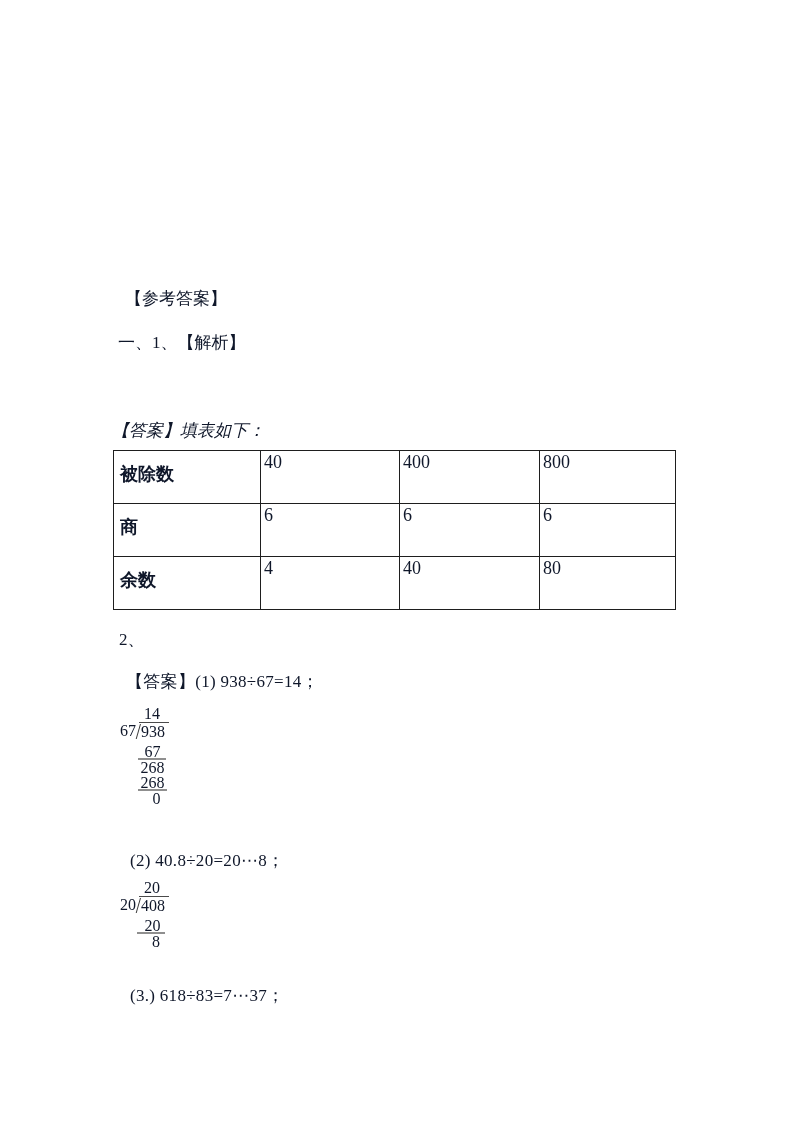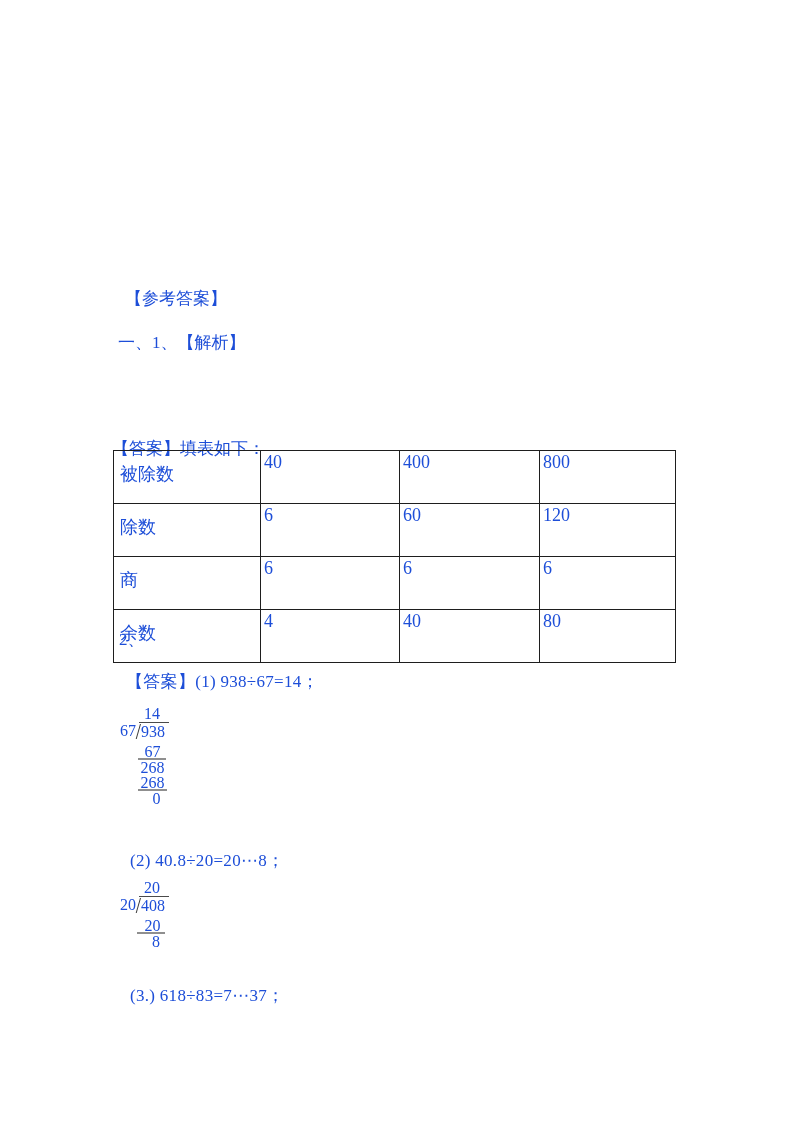--- a/index.html
+++ b/index.html
@@ -2,37 +2,37 @@
 <html><head>
 <meta charset="utf-8">
 <style>
   html,body { margin:0; padding:0; background:#ffffff; }
   .page {
     position:relative;
     width:793px; height:1122px;
     background:#ffffff;
     overflow:hidden;
     font-family:"Liberation Serif","DejaVu Serif",serif;
-    color:#1d4ed8;
+    color:#0f172a;
   }
   .abs { position:absolute; white-space:pre; }
   .cn  { font-size:17px; line-height:18px; }
   .eq  { font-size:17px; line-height:18px; letter-spacing:0.3px; }
 
   
   .tblwrap { position:absolute; left:113px; top:450px; }
   table.anstbl { border-collapse:collapse; table-layout:fixed; width:562px; }
   table.anstbl td {
     border:1px solid #1e1e1e;
     height:41px;
     vertical-align:top;
     font-size:18px;
     overflow:hidden;
   }
-  td.lbl { padding:11px 0 0 6px; }
+  td.lbl { padding:11px 0 0 6px;font-weight:bold; }
   td.val { padding:1px 0 0 3px;border-radius:13px; }
 
   
   .ld { position:absolute; font-size:16px; width:90px; height:105px; }
   .ld span { position:absolute; line-height:16px; display:block; }
   .ldq   { text-align:center; width:34px; }
   .ldd   { }
   .ldn   { border-top:1.5px solid #4a4a4a; padding:1px 4px 0 2px; }
   .ldslash {
     width:0; height:15px;
@@ -46,42 +46,36 @@
 </head>
 <body>
 
 <div class="page">
 
   <div class="abs cn" style="left:125px; top:290px;">【参考答案】</div>
 
   <div class="abs cn" style="left:118px; top:334px;">一、1、【解析】</div>
 
 
-  <div class="abs cn" style="left:112px; top:440px;">【答案】填表如下：</div>
+  <div class="abs cn" style="left:112px; top:422px;font-style:italic;">【答案】填表如下：</div>
 
   <div class="tblwrap">
     <table class="anstbl">
       <colgroup>
           <col style="width:147px">
           <col style="width:139px">
           <col style="width:140px">
           <col style="width:136px">
         </colgroup>
       <tbody>
         <tr>
           <td class="lbl">被除数</td>
           <td class="val">40</td>
           <td class="val">400</td>
           <td class="val">800</td>
-        </tr>
-        <tr>
-          <td class="lbl">除数</td>
-          <td class="val">6</td>
-          <td class="val">60</td>
-          <td class="val">120</td>
         </tr>
         <tr>
           <td class="lbl">商</td>
           <td class="val">6</td>
           <td class="val">6</td>
           <td class="val">6</td>
         </tr>
         <tr>
           <td class="lbl">余数</td>
           <td class="val">4</td>

